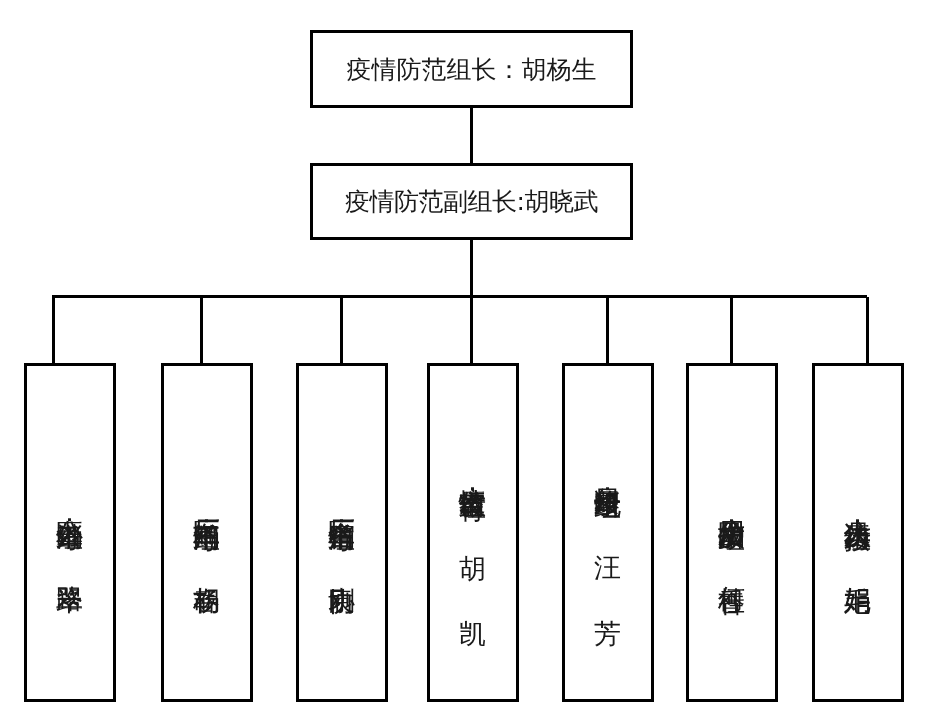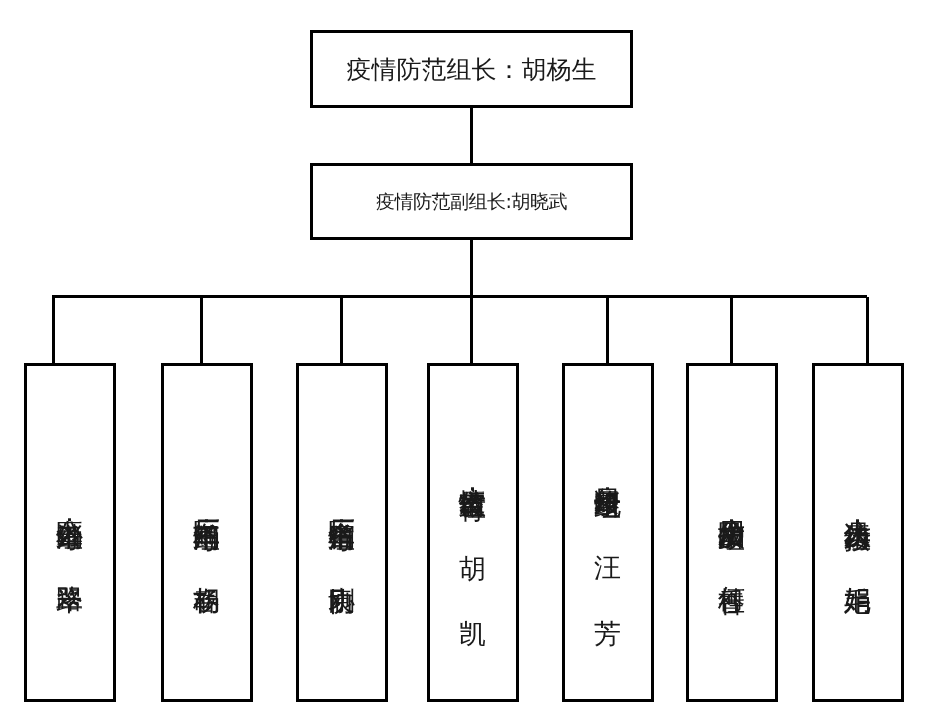--- a/index.html
+++ b/index.html
@@ -37,21 +37,21 @@
   .node.level-1 { top: 30px; }
   .node.level-2 { top: 163px; height: 77px; }
 
   .node.top .label {
     font-size: 25px;
     line-height: 1;
     letter-spacing: 0px;
     white-space: pre;
   }
   .node.level-2 .label {
-    font-size: 19px;
+    font-size: 25px;
     letter-spacing: -0.5px;
   }
 
   
   .node.leaf {
     top: 363px;
     height: 339px;
     width: 92px;
   }
   .node.leaf .label {

